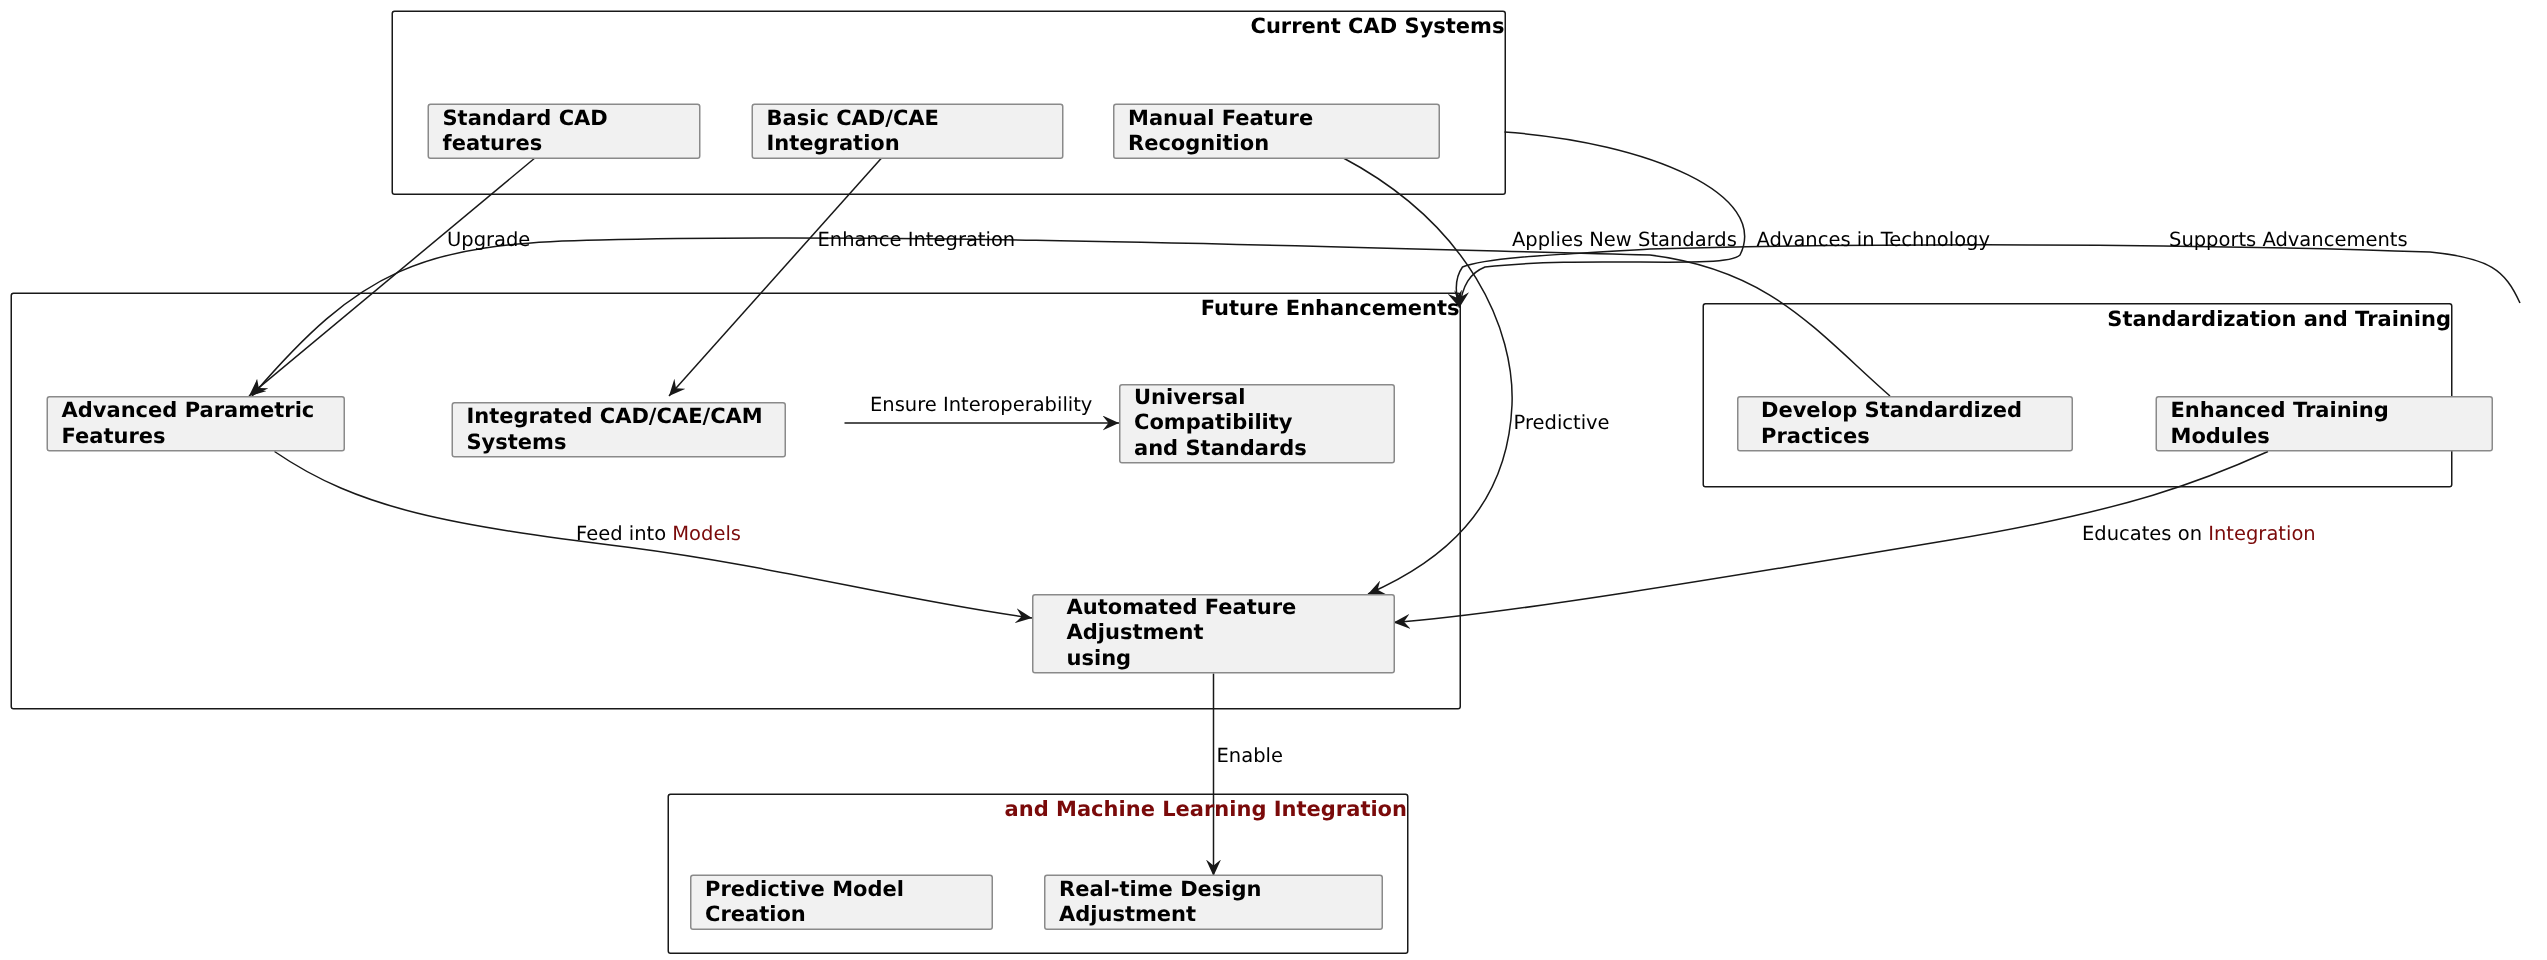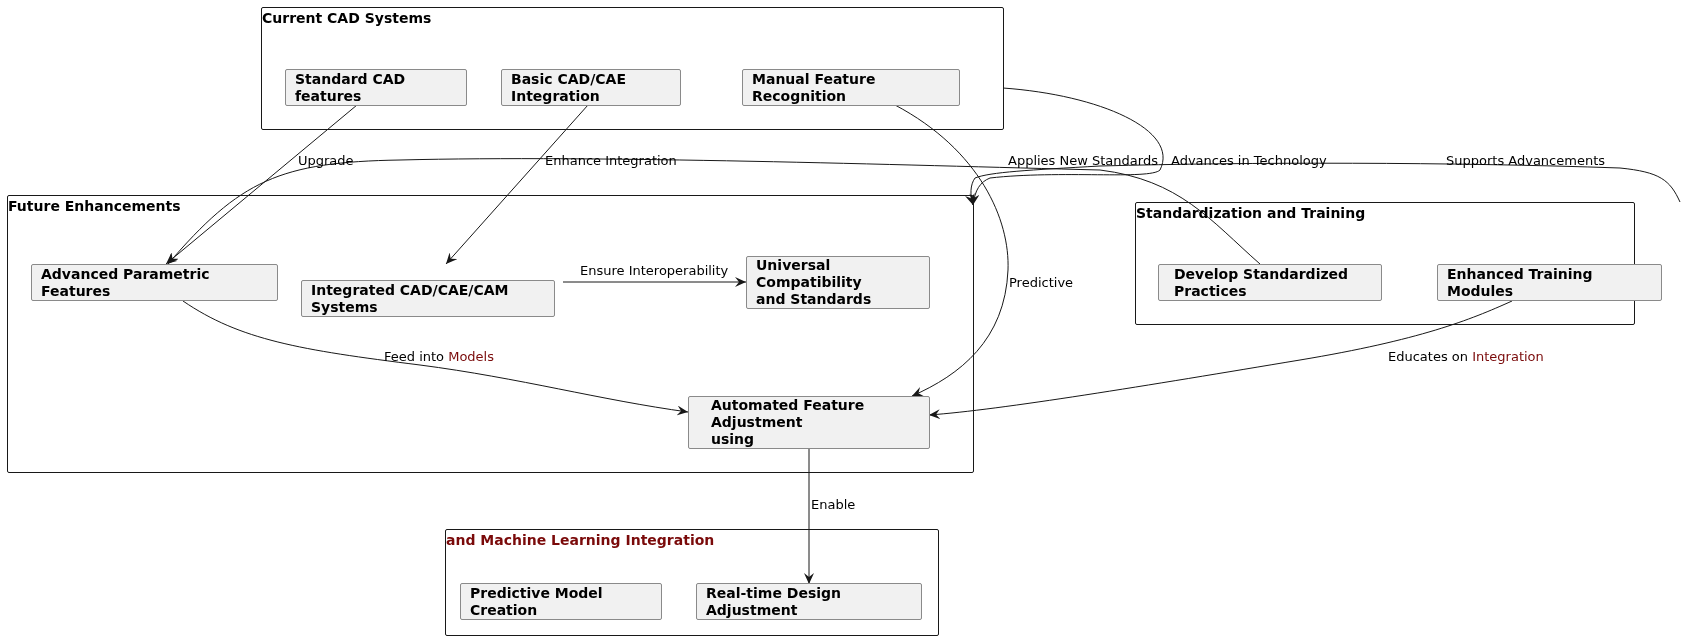--- a/index.html
+++ b/index.html
@@ -1,20 +1,20 @@
 <!DOCTYPE html>
 <html><head>
 <meta charset="utf-8">
 <style>
   html, body { margin:0; padding:0; background:#ffffff; }
   body { width:1698px; height:640px; position:relative; overflow:hidden;
          font-family:"DejaVu Sans", sans-serif; color:#000; }
   svg#edges { position:absolute; left:0; top:0; width:1698px; height:640px; }
   .pkg { position:absolute; border:1px solid #181818; border-radius:2px; background:transparent; box-sizing:border-box; }
-  .pkg-title { position:absolute; left:0; right:0; top:2px; text-align:left; font-weight:bold; font-size:14px; }
+  .pkg-title { position:absolute; left:0; right:0; top:2px; text-align:right; font-weight:bold; font-size:14px; }
   .pkg-title.red { color:#7a0a0a; }
   .node { position:absolute; background:#f1f1f1; border:1px solid #8a8a8a; border-radius:2px;
           box-sizing:border-box; font-size:14px; padding:0 9px; display:flex; align-items:center; white-space:pre-line; line-height:17px;font-weight:bold; }
   .lbl { position:absolute; font-size:13px; white-space:nowrap; }
   .lbl .hl { color:#7a0a0a; }
 </style>
 </head>
 <body>
 
 <svg id="edges" xmlns="http://www.w3.org/2000/svg">
@@ -54,25 +54,25 @@
   <div class="pkg-title">Future Enhancements</div>
 </div>
 <div class="pkg" style="left:1135px;top:202px;width:500px;height:123px;">
   <div class="pkg-title">Standardization and Training</div>
 </div>
 <div class="pkg" style="left:445px;top:529px;width:494px;height:107px;">
   <div class="pkg-title red">and Machine Learning Integration</div>
 </div>
 
 <div class="node" style="left:285px;top:69px;width:182px;height:37px;">Standard CAD features</div>
-<div class="node" style="left:501px;top:69px;width:180px;height:37px;">Basic CAD/CAE Integration</div>
+<div class="node" style="left:501px;top:69px;width:208px;height:37px;">Basic CAD/CAE Integration</div>
 <div class="node" style="left:742px;top:69px;width:218px;height:37px;">Manual Feature Recognition</div>
 
-<div class="node" style="left:31px;top:264px;width:247px;height:37px;">Advanced Parametric Features</div>
-<div class="node" style="left:301px;top:280px;width:254px;height:37px;">Integrated CAD/CAE/CAM Systems</div>
+<div class="node" style="left:31px;top:264px;width:199px;height:37px;">Advanced Parametric Features</div>
+<div class="node" style="left:301px;top:268px;width:223px;height:37px;">Integrated CAD/CAE/CAM Systems</div>
 <div class="node" style="left:746px;top:256px;width:184px;height:53px;">Universal Compatibility
 and Standards</div>
 <div class="node" style="left:688px;top:396px;width:242px;height:53px;padding-left:22px;">Automated Feature Adjustment
 using</div>
 
 <div class="node" style="left:1158px;top:264px;width:224px;height:37px;padding-left:15px;">Develop Standardized Practices</div>
 <div class="node" style="left:1437px;top:264px;width:225px;height:37px;">Enhanced Training Modules</div>
 
 <div class="node" style="left:460px;top:583px;width:202px;height:37px;">Predictive Model Creation</div>
 <div class="node" style="left:696px;top:583px;width:226px;height:37px;">Real-time Design Adjustment</div>

